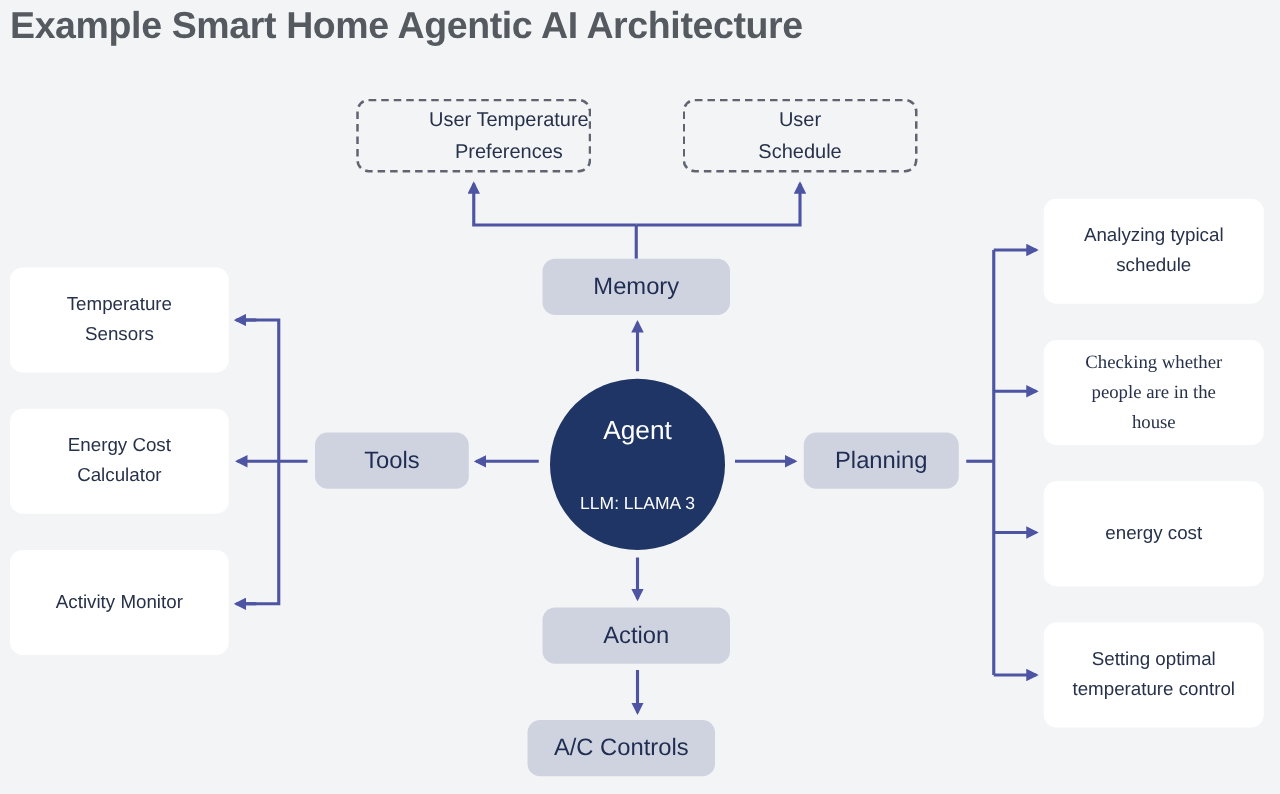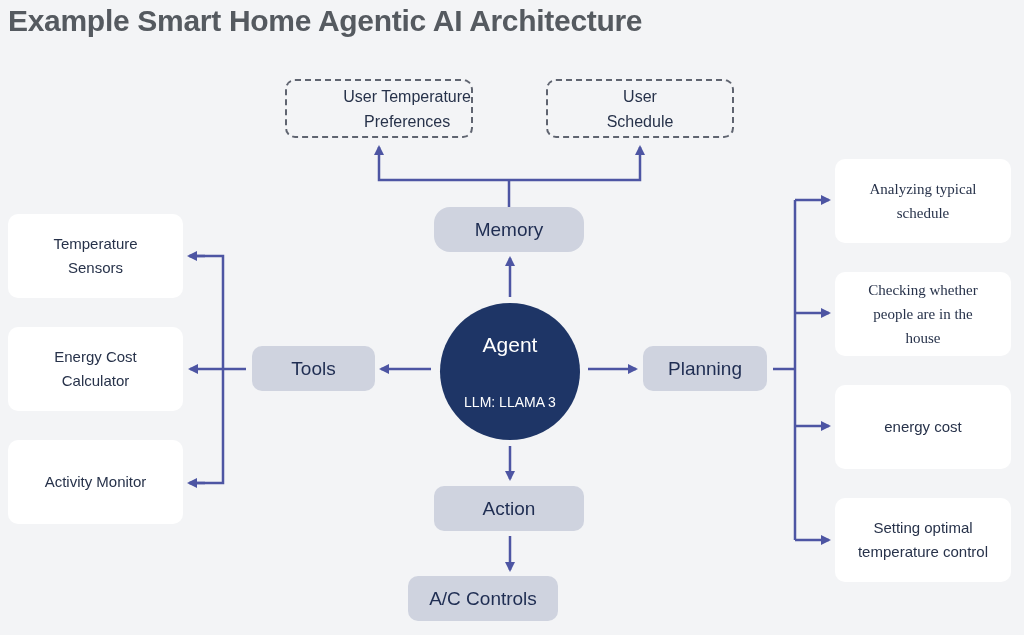--- a/index.html
+++ b/index.html
@@ -81,33 +81,33 @@
     <span>Preferences</span>
   </div>
 </div>
 <div class="box dashed" style="left:546px; top:79px; width:188px; height:59px;">
   <div>
     <span>User</span>
     <span>Schedule</span>
   </div>
 </div>
 
-<div class="box grey" style="left:434px; top:207px; width:150px; height:45px;border-radius:16px;">
+<div class="box grey" style="left:434px; top:207px; width:150px; height:45px;">
   <span>Memory</span>
 </div>
 <div class="box grey" style="left:252px; top:346px; width:123px; height:45px;">
   <span>Tools</span>
 </div>
 <div class="box grey" style="left:643px; top:346px; width:124px; height:45px;">
   <span>Planning</span>
 </div>
 <div class="box grey" style="left:434px; top:486px; width:150px; height:45px;">
   <span>Action</span>
 </div>
-<div class="box grey" style="left:408px; top:576px; width:150px; height:45px;">
+<div class="box grey" style="left:422px; top:576px; width:150px; height:45px;">
   <span>A/C Controls</span>
 </div>
 
 <div class="agent">
   <span class="name">Agent</span>
   <span class="sub">LLM: LLAMA 3</span>
 </div>
 
 <div class="box white" style="left:8px; top:214px; width:175px; height:84px;">
   <div>
@@ -120,21 +120,21 @@
     <span>Energy Cost</span>
     <span>Calculator</span>
   </div>
 </div>
 <div class="box white" style="left:8px; top:440px; width:175px; height:84px;">
   <div>
     <span>Activity Monitor</span>
   </div>
 </div>
 
-<div class="box white" style="left:835px; top:159px; width:176px; height:84px;font-family:Liberation Serif, serif;">
+<div class="box white" style="left:835px; top:159px; width:176px; height:84px;">
   <div>
     <span>Analyzing typical</span>
     <span>schedule</span>
   </div>
 </div>
 <div class="box white" style="left:835px; top:272px; width:176px; height:84px;font-family:Liberation Serif, serif;">
   <div>
     <span>Checking whether</span>
     <span>people are in the</span>
     <span>house</span>

